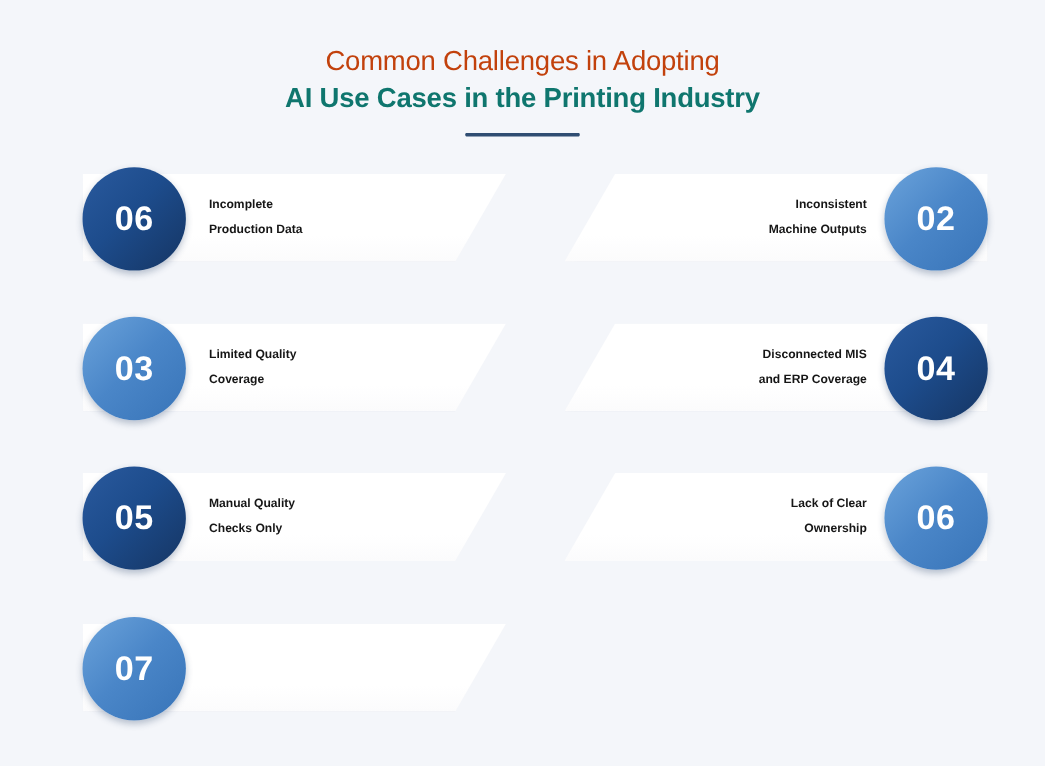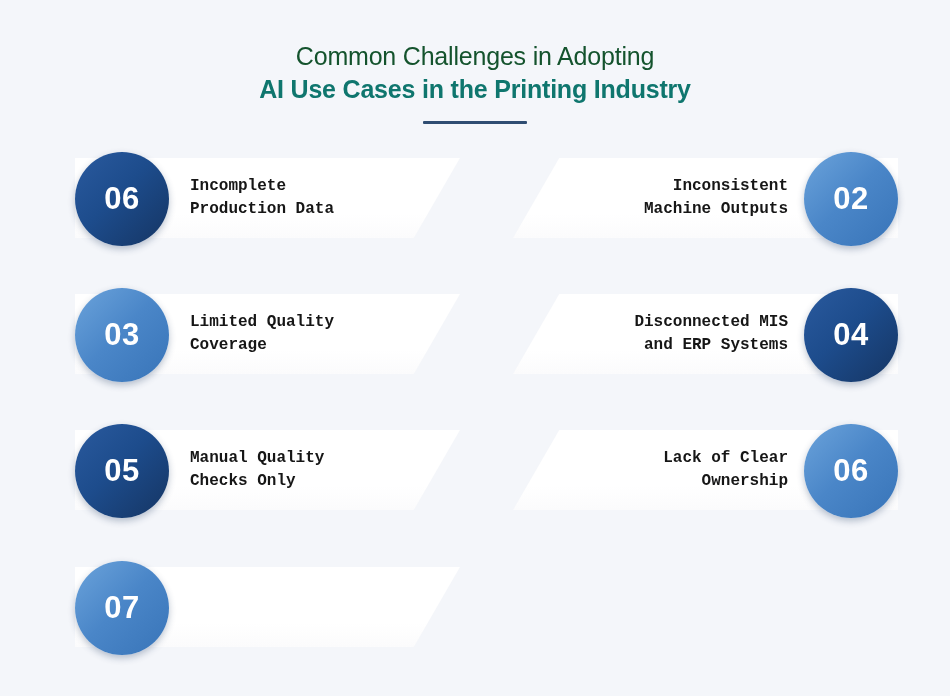--- a/index.html
+++ b/index.html
@@ -68,21 +68,21 @@
   .title-block {
     position: absolute;
     left: 240px;
     top: 40px;
     width: 470px;
     text-align: center;
   }
   .title-line1 {
     font-size: 25px;
     font-weight: 400;
-    color: #14532d;
+    color: #c2410c;
     letter-spacing: -0.2px;
     line-height: 32px;
   }
   .title-line2 {
     font-size: 25px;
     font-weight: 700;
     color: #0f766e;
     letter-spacing: -0.2px;
     line-height: 34px;
   }
@@ -153,26 +153,25 @@
   }
 
   
   .label {
     position: absolute;
     top: 6px;
     height: 80px;
     display: flex;
     flex-direction: column;
     justify-content: center;
-    font-size: 16px;
+    font-size: 11px;
     font-weight: 700;
     line-height: 23px;
     color: #161616;
     white-space: pre-line;
-    font-family: Liberation Mono, monospace;
   }
   .item.left .label {
     left: 115px;
     width: 250px;
     text-align: left;
     align-items: flex-start;
   }
   .item.right .label {
     right: 110px;
     width: 250px;
@@ -209,21 +208,21 @@
   <div class="item left row2">
     <div class="card"></div>
     <div class="label">Limited Quality
 Coverage</div>
     <div class="badge light">03</div>
   </div>
 
   <div class="item right row2">
     <div class="card"></div>
     <div class="label">Disconnected MIS
-and ERP Systems</div>
+and ERP Coverage</div>
     <div class="badge dark">04</div>
   </div>
 
   <div class="item left row3">
     <div class="card"></div>
     <div class="label">Manual Quality
 Checks Only</div>
     <div class="badge dark">05</div>
   </div>
 

